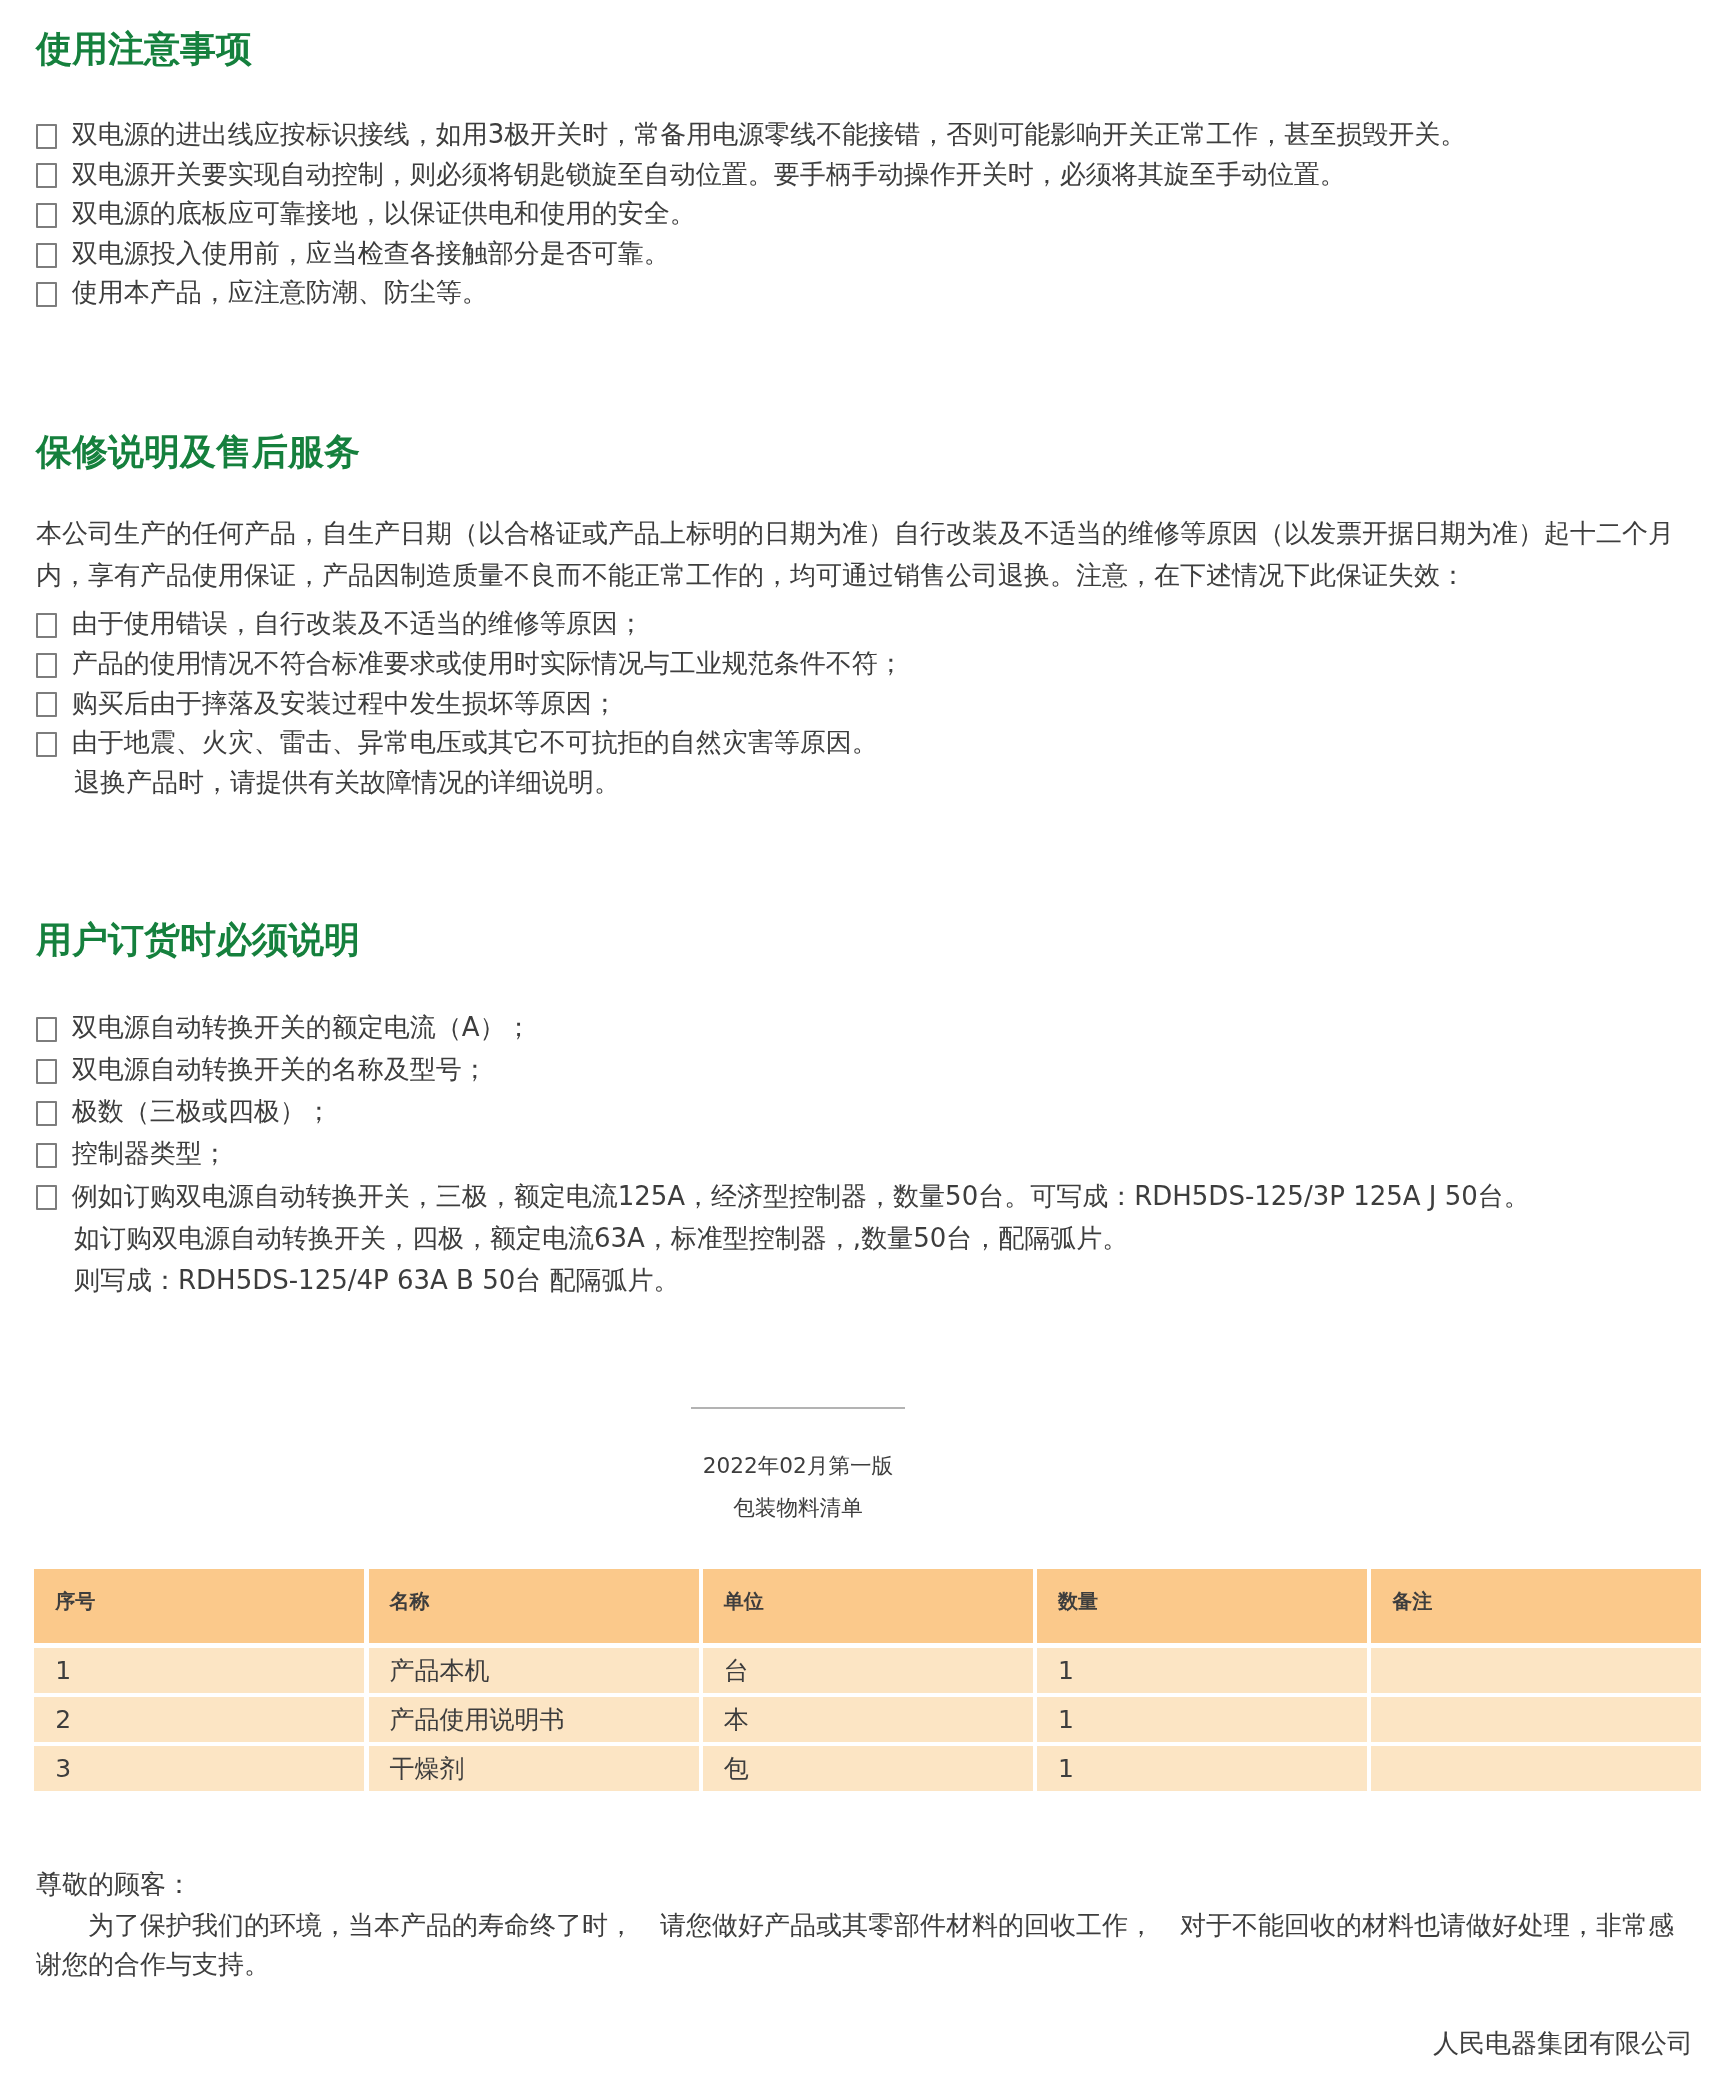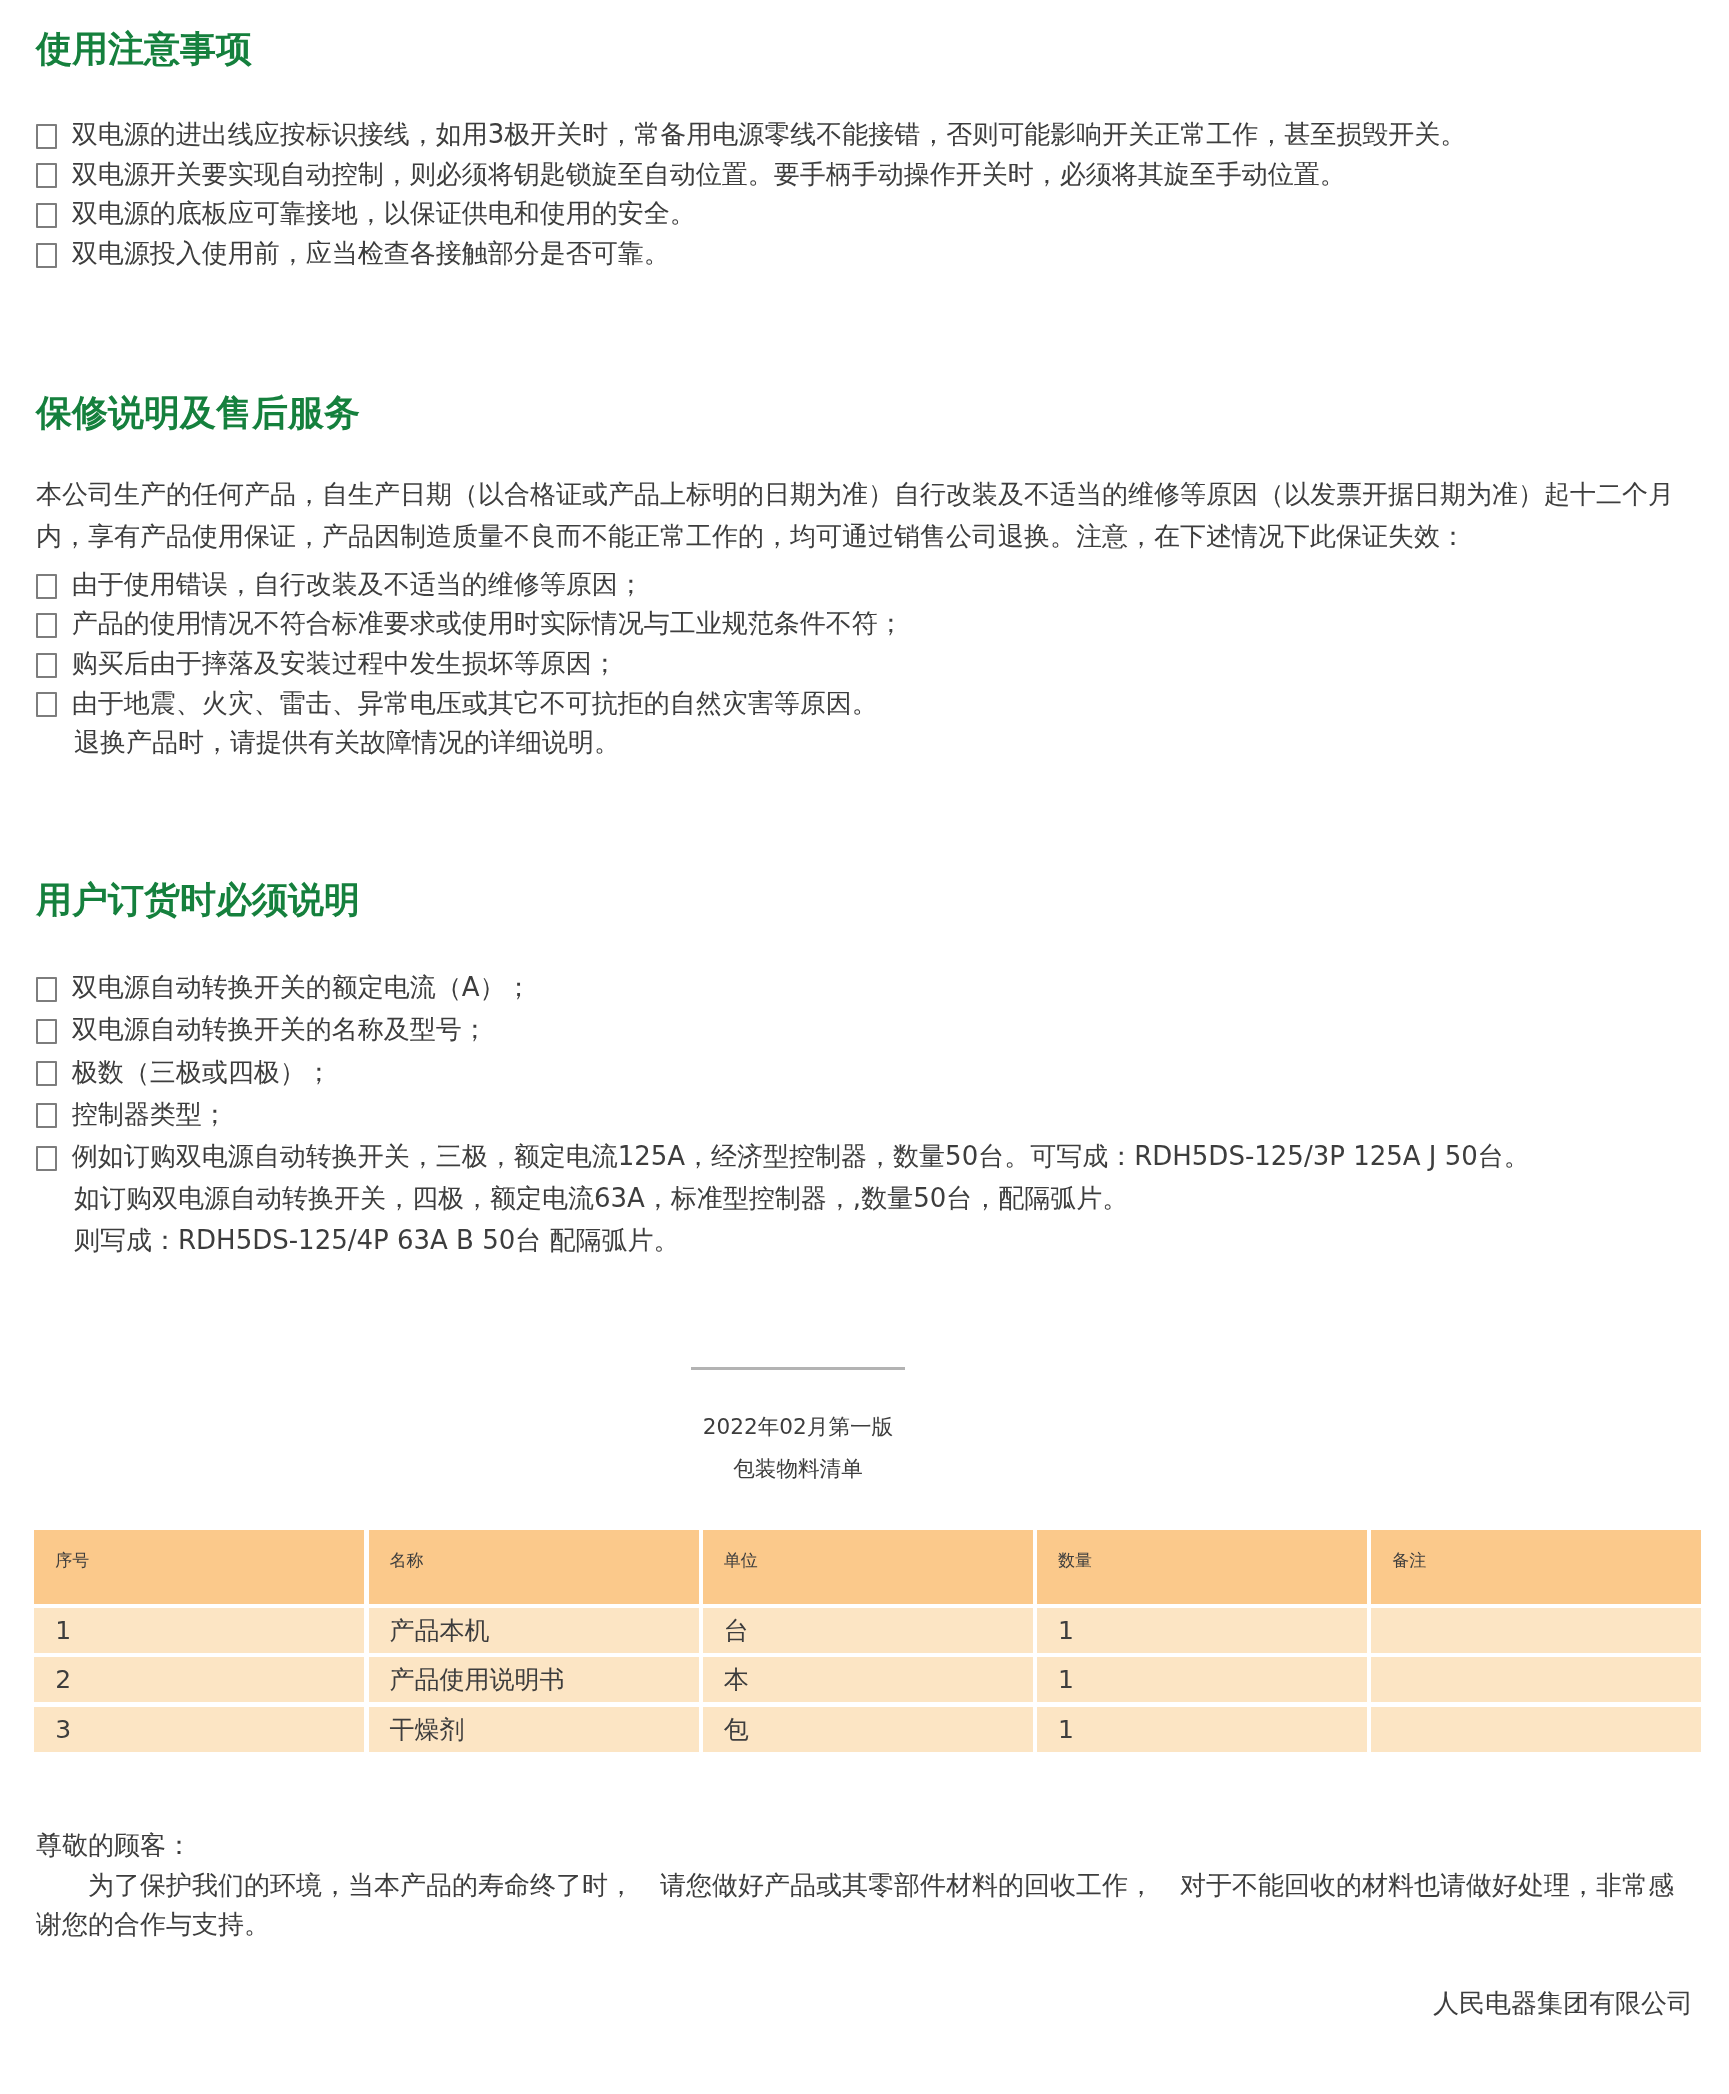--- a/index.html
+++ b/index.html
@@ -69,21 +69,22 @@
   .ptable-row {
     display:grid;
     grid-template-columns:repeat(5, 1fr);
     column-gap:4.3px;
     margin-bottom:4.3px;
   }
   .ptable-header .ptable-cell {
     background:#fbc98b;
     height:74px;
     padding:19px 0 0 21px;
-    font-size:17px;
+    font-size:20px;
+    font-weight:bold;
   }
   .ptable-body .ptable-cell {
     background:#fce5c4;
     height:45px;
     display:flex;
     align-items:center;
     padding-left:21px;
     font-size:25px;
   }
   
@@ -116,20 +117,24 @@
         <span class="checkbox"></span>
         <span class="item-text">双电源开关要实现自动控制，则必须将钥匙锁旋至自动位置。要手柄手动操作开关时，必须将其旋至手动位置。</span>
       </li>
       <li class="check-item">
         <span class="checkbox"></span>
         <span class="item-text">双电源的底板应可靠接地，以保证供电和使用的安全。</span>
       </li>
       <li class="check-item">
         <span class="checkbox"></span>
         <span class="item-text">双电源投入使用前，应当检查各接触部分是否可靠。</span>
+      </li>
+      <li class="check-item">
+        <span class="checkbox"></span>
+        <span class="item-text">使用本产品，应注意防潮、防尘等。</span>
       </li>
     </ul>
   </section>
 
   <section id="sec-warranty">
     <h2 class="section-title">保修说明及售后服务</h2>
     <p class="intro-paragraph">本公司生产的任何产品，自生产日期（以合格证或产品上标明的日期为准）自行改装及不适当的维修等原因（以发票开据日期为准）起十二个月内，享有产品使用保证，产品因制造质量不良而不能正常工作的，均可通过销售公司退换。注意，在下述情况下此保证失效：</p>
     <ul class="check-list">
       <li class="check-item">
         <span class="checkbox"></span>

